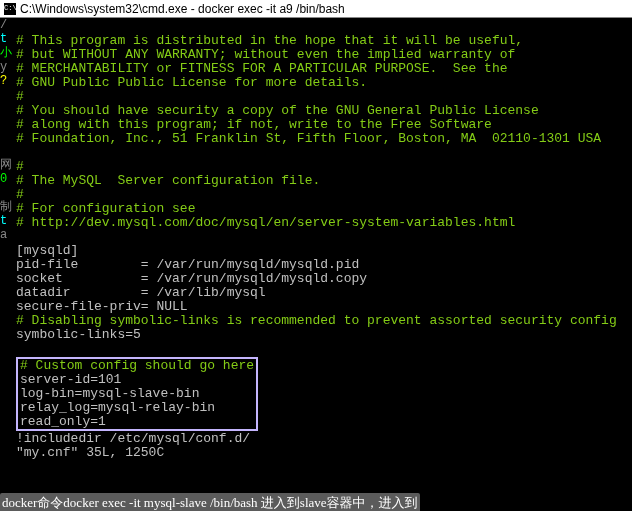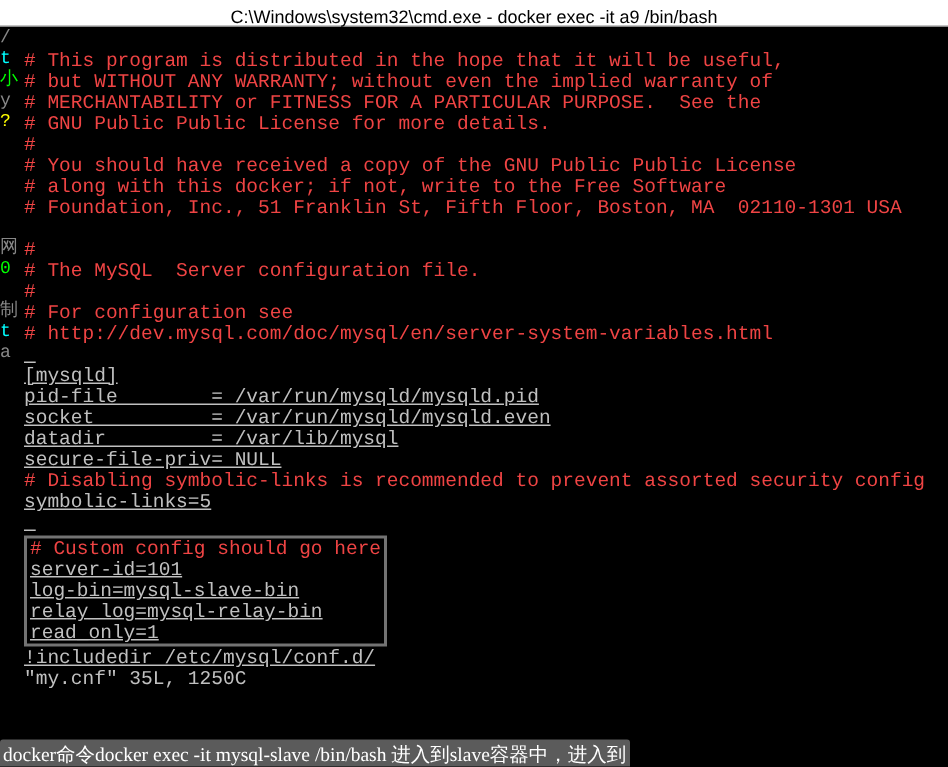--- a/index.html
+++ b/index.html
@@ -13,21 +13,20 @@
     position: relative;
   }
   .title-bar {
     height: 18px;
     background: #fff;
     display: flex;
     align-items: center;
     padding: 0 4px;
     gap: 4px;
     border-bottom: 1px solid #888;
-    flex-direction: column;
   }
   .title-icon {
     width: 12px;
     height: 12px;
     display: inline-block;
     background: #000;
     position: relative;
   }
   .title-icon::before {
     content: "C:\\";
@@ -60,24 +59,24 @@
     position: absolute;
     left: 12px;
     top: 18px;
     width: 620px;
     height: 493px;
     padding: 2px 4px;
     white-space: pre;
     line-height: 14px;
     color: #c0c0c0;
   }
-  .comment { color: #ef4444; }
-  .plain { color: #c0c0c0; text-decoration: underline; }
+  .comment { color: #84cc16; }
+  .plain { color: #c0c0c0; }
   .red-box {
-    border: 2px solid #737373;
+    border: 2px solid #c4b5fd;
     padding: 0 2px;
     display: inline-block;
     margin-top: 1px;
     margin-bottom: 1px;
   }
   .status-quote { color: #c0c0c0; }
   .cn-line {
     position: absolute;
     left: 0;
     bottom: 0;
@@ -120,33 +119,33 @@
     <span class="g-cyan">t</span>
     <span class="g-gray">a</span>
   </div>
 
 <div class="terminal">
 <span class="comment"># This program is distributed in the hope that it will be useful,</span>
 <span class="comment"># but WITHOUT ANY WARRANTY; without even the implied warranty of</span>
 <span class="comment"># MERCHANTABILITY or FITNESS FOR A PARTICULAR PURPOSE.  See the</span>
 <span class="comment"># GNU Public Public License for more details.</span>
 <span class="comment">#</span>
-<span class="comment"># You should have received a copy of the GNU Public Public License</span>
-<span class="comment"># along with this docker; if not, write to the Free Software</span>
+<span class="comment"># You should have security a copy of the GNU General Public License</span>
+<span class="comment"># along with this program; if not, write to the Free Software</span>
 <span class="comment"># Foundation, Inc., 51 Franklin St, Fifth Floor, Boston, MA  02110-1301 USA</span>
 <span class="plain"></span>
 <span class="comment">#</span>
 <span class="comment"># The MySQL  Server configuration file.</span>
 <span class="comment">#</span>
 <span class="comment"># For configuration see</span>
 <span class="comment"># http://dev.mysql.com/doc/mysql/en/server-system-variables.html</span>
 <span class="plain"> </span>
 <span class="plain">[mysqld]</span>
 <span class="plain">pid-file        = /var/run/mysqld/mysqld.pid</span>
-<span class="plain">socket          = /var/run/mysqld/mysqld.even</span>
+<span class="plain">socket          = /var/run/mysqld/mysqld.copy</span>
 <span class="plain">datadir         = /var/lib/mysql</span>
 <span class="plain">secure-file-priv= NULL</span>
 <span class="comment"># Disabling symbolic-links is recommended to prevent assorted security config</span>
 <span class="plain">symbolic-links=5</span>
 <span class="plain"> </span>
 <span class="red-box"><span class="comment"># Custom config should go here</span>
 <span class="plain">server-id=101</span>
 <span class="plain">log-bin=mysql-slave-bin</span>
 <span class="plain">relay_log=mysql-relay-bin</span>
 <span class="plain">read_only=1</span></span>

